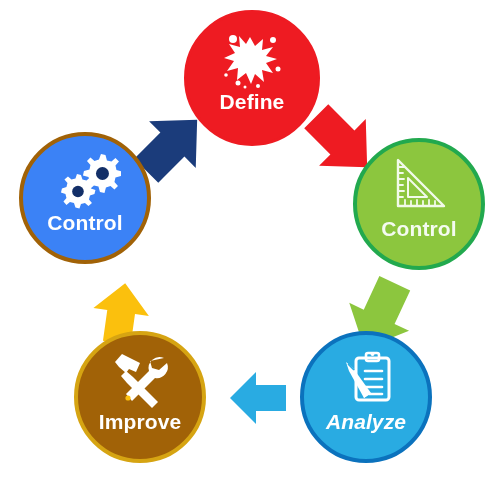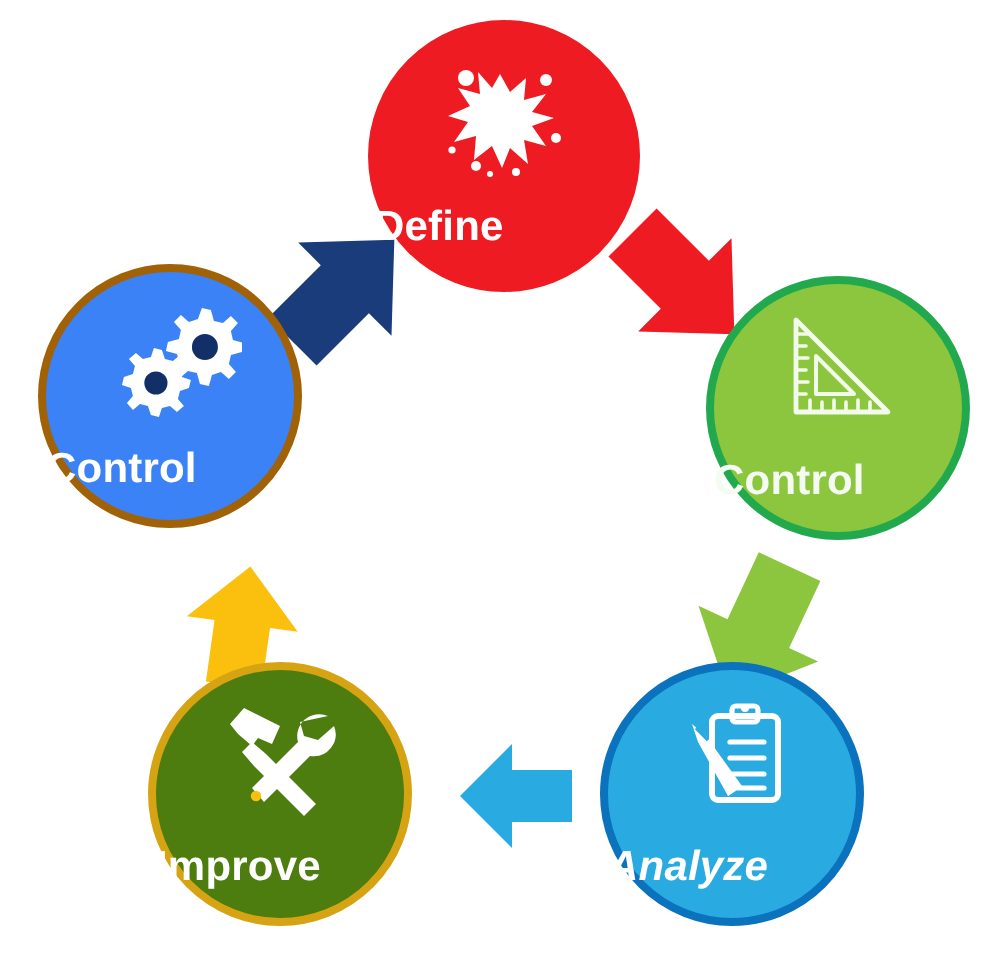--- a/index.html
+++ b/index.html
@@ -30,27 +30,27 @@
   }
   .node-icon {
     position: absolute;
     left: 50%;
     transform: translateX(-50%);
   }
   .node-label {
     position: absolute;
     left: 0;
     width: 100%;
+    text-align: center;
     color: #ffffff;
     font-weight: bold;
     font-size: 21px;
     letter-spacing: 0.1px;
     line-height: 1;
     white-space: nowrap;
-    margin-top: 12px;
   }
   .arrow {
     position: absolute;
   }
 </style>
 </head>
 <body>
 
 <div id="diagram">
 
@@ -158,21 +158,21 @@
           <polygon points="9,13 16,19 34,44 27,49 12,22"></polygon>
           <polygon points="27,49 26,43 33,45"></polygon>
         </g>
         <line x1="11" y1="15" x2="17" y2="21" stroke="#29ABE2" stroke-width="1.6"></line>
       </svg>
     </div>
     <div class="node-label" style="top:76px; color:#FFFFFF;">Analyze</div>
   </div>
 
   <div class="node" style="left:74px; top:331px; width:132px; height:132px;
-              background:#4d7c0f; border:4px solid #D6A412;">
+              background:#a16207; border:4px solid #D6A412;">
     <div class="node-icon" style="top:15px; width:62px; height:58px;">
       <svg width="62" height="58" viewBox="0 0 62 58">
         <g fill="#FFFFFF">
 
           <path d="M6 12 L13 4 L31 13 L27 22 L20 19 L17 23 L10 17 Z"></path>
           <path d="M17 21 L24 27 L49 52 L43 58 L18 33 L12 26 Z"></path>
 
           <path d="M55 8 A11 11 0 0 0 40 21 L17 44 L23 51 L46 28
                    A11 11 0 0 0 58 13 L50 20 L43 18 L41 11 Z"></path>
           <circle cx="19" cy="48" r="2.6" fill="#FBC00D"></circle>

